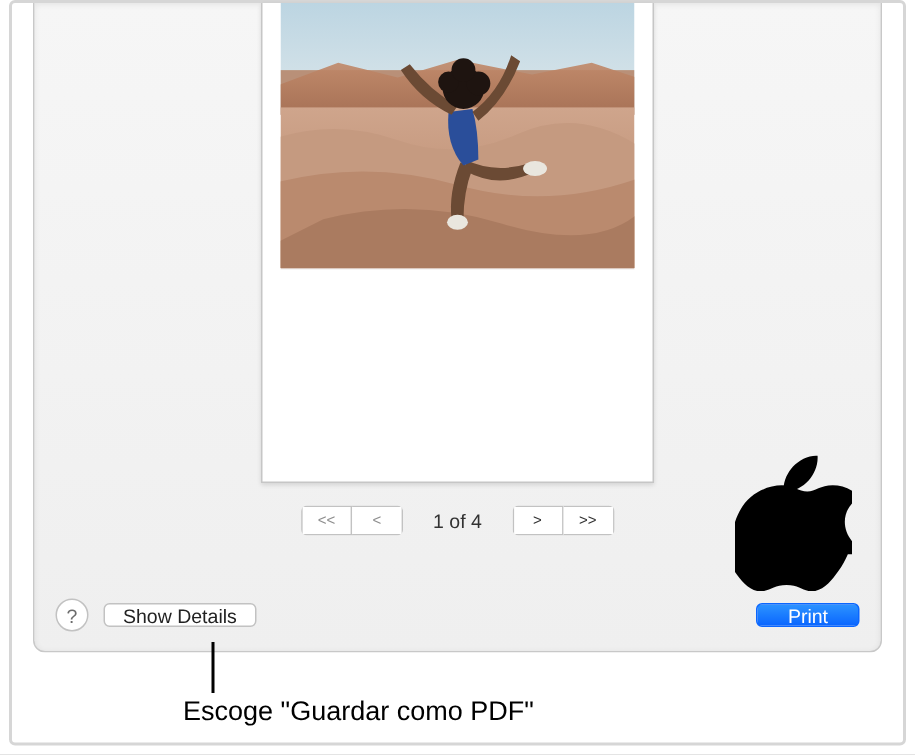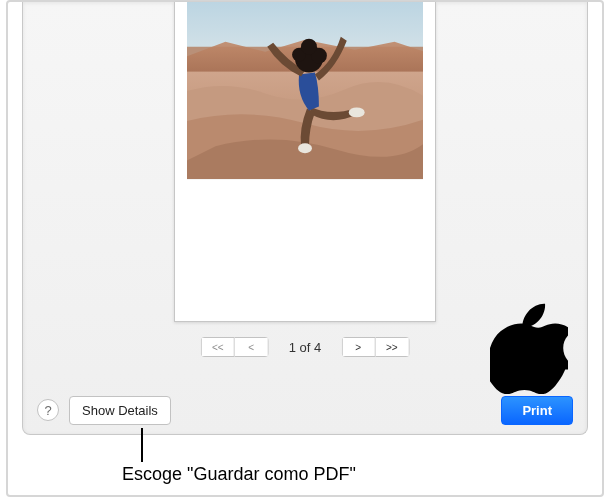--- a/index.html
+++ b/index.html
@@ -96,34 +96,34 @@
     width: 22px; height: 22px;
     border-radius: 50%;
     border: 1px solid #c2c2c2;
     background: #fff;
     color: #6b6b6b;
     font-size: 13px;
     display: flex; align-items: center; justify-content: center;
     flex: 0 0 auto;
   }
   .btn {
-    height: 29px;
+    height: 16px;
     border-radius: 4px;
     border: 1px solid #c2c2c2;
     background: #fff;
     color: #222;
     font-size: 13px;
     padding: 0 12px;
     display: flex; align-items: center; justify-content: center;
   }
   .btn.primary {
     background: linear-gradient(#2c93ff, #0a66ff);
     border-color: #0a66ff;
     color: #fff;
-    font-weight: 700;
+    font-weight: 400;
     padding: 0 20px;
     text-align: center;
   }
   .pdf-group {
     display: flex;
     height: 22px;
     border-radius: 4px;
     overflow: hidden;
     box-shadow: 0 0 0 1px #c2c2c2;
   }

